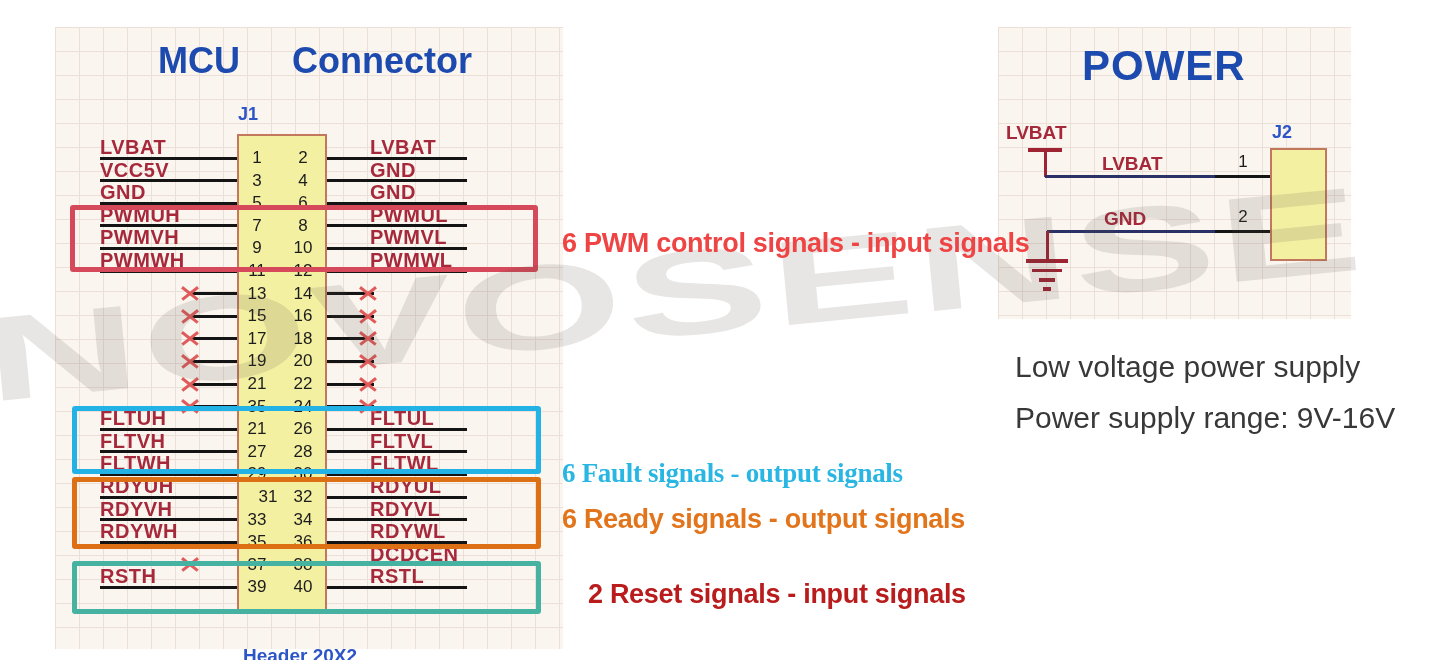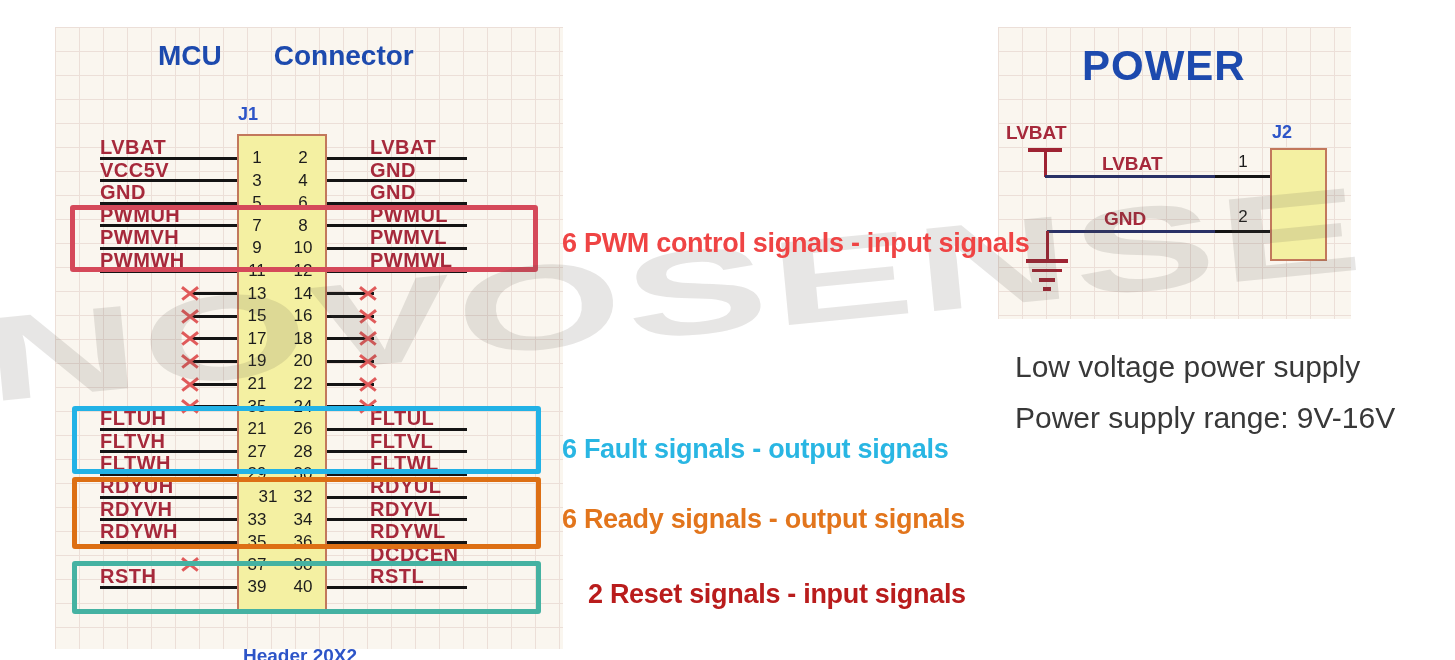--- a/index.html
+++ b/index.html
@@ -23,38 +23,38 @@
   .netlabel{position:absolute;font-size:20px;font-weight:700;letter-spacing:.5px;
     color:var(--netred,#a6293b);z-index:11;line-height:20px;white-space:nowrap;}
   .pinnum{position:absolute;width:32px;text-align:center;font-size:17px;line-height:20px;
     color:#1c1c1c;z-index:9;}
 
   .ncx{position:absolute;width:18px;height:16px;z-index:12;}
   .ncx i{position:absolute;left:-1px;top:6.5px;width:20px;height:2.6px;background:var(--ncred,#e05a5a);display:block;}
   .ncx i.a{transform:rotate(38deg);}
   .ncx i.b{transform:rotate(-38deg);}
 
-  #mcu-title{position:absolute;left:158px;top:40px;font-size:28px;font-weight:700;
+  #mcu-title{position:absolute;left:158px;top:40px;font-size:36px;font-weight:700;
     color:var(--titleblue,#1d4aae);z-index:11;display:flex;gap:52px;}
   #power-title{position:absolute;left:1082px;top:42px;font-size:42px;font-weight:700;letter-spacing:1px;
     color:var(--titleblue,#1d4aae);z-index:11;}
   .designator{position:absolute;color:var(--desblue,#2d55c8);font-weight:700;font-size:18px;z-index:11;}
   #j1-label{left:238px;top:104px;}
   #j2-label{left:1272px;top:122px;}
   #header-label{left:230px;top:645px;width:140px;text-align:center;font-size:19px;}
 
   .group-box{position:absolute;border:5px solid #999;z-index:30;border-radius:3px;box-sizing:border-box;}
   #box-pwm{left:70px;top:205px;width:468px;height:67px;}
   #box-fault{left:72px;top:406px;width:469px;height:68px;}
   #box-ready{left:72px;top:477px;width:469px;height:72px;}
   #box-reset{left:72px;top:561px;width:469px;height:53px;}
 
   .annot{position:absolute;left:562px;font-size:27px;font-weight:700;z-index:50;white-space:nowrap;letter-spacing:-.3px;}
   #annot-pwm{top:228px;}
-  #annot-fault{top:434px;}
+  #annot-fault{top:458px;font-family:Liberation Serif, serif;}
   #annot-ready{top:504px;}
   #annot-reset{top:579px;}
 
   .note{position:absolute;left:1015px;font-size:30px;color:var(--note,#383838);z-index:50;white-space:nowrap;}
   #note1{top:350px;}
   #note2{top:401px;}
 
   .psym{position:absolute;background:var(--psred,#9e2333);z-index:10;}
   .plabel{position:absolute;font-size:19px;font-weight:700;color:var(--netred,#a6293b);z-index:11;white-space:nowrap;}
 

